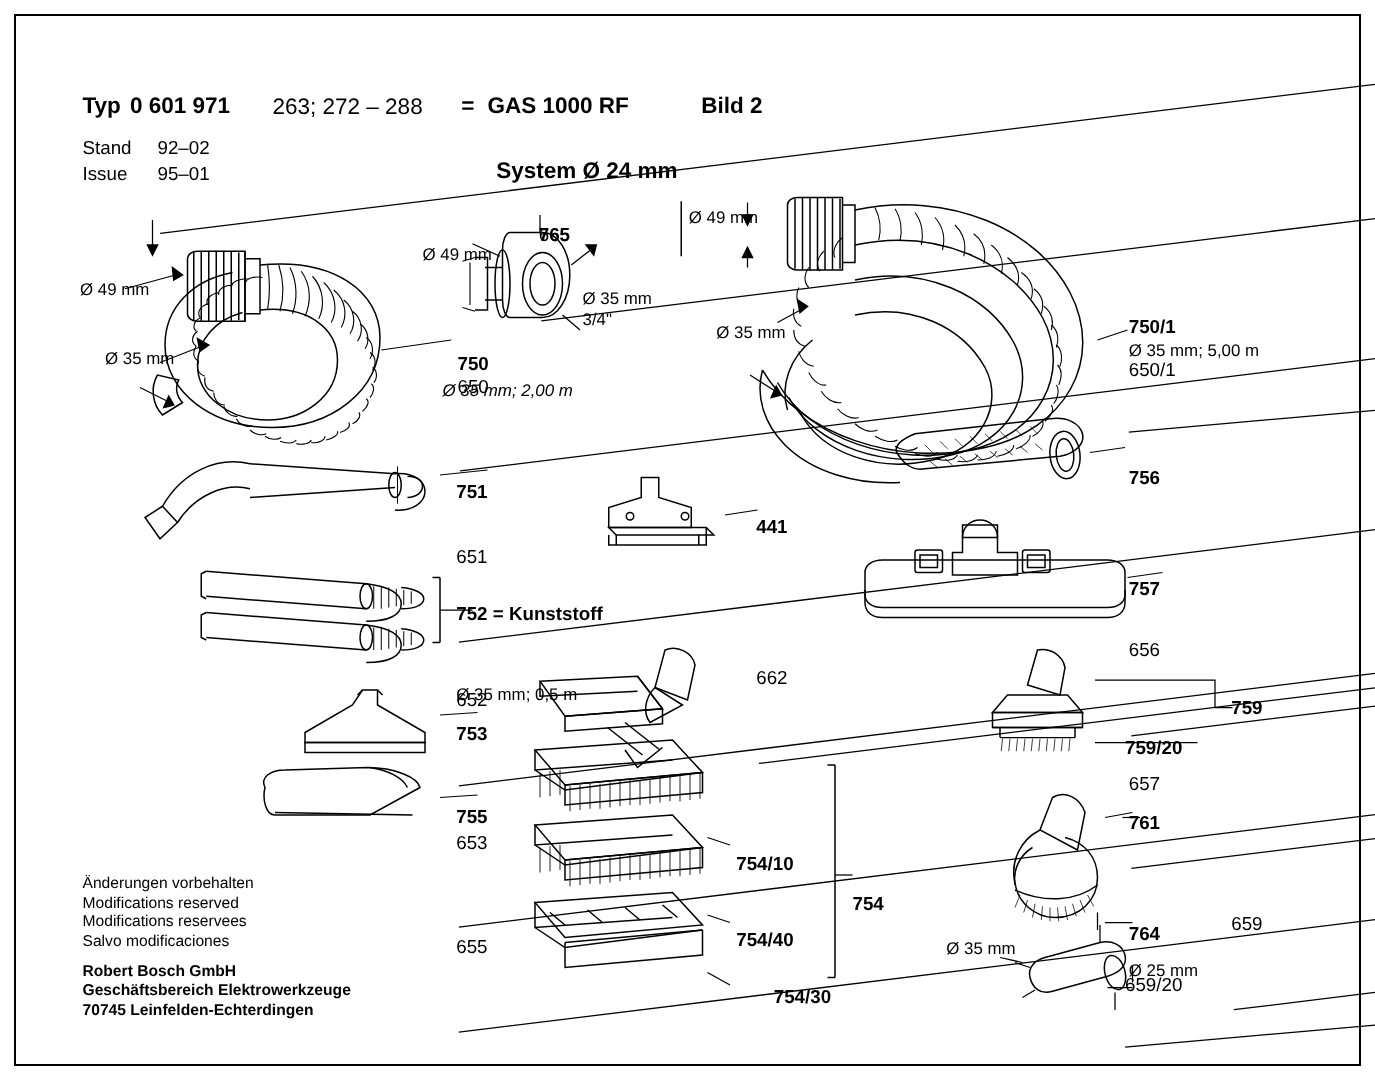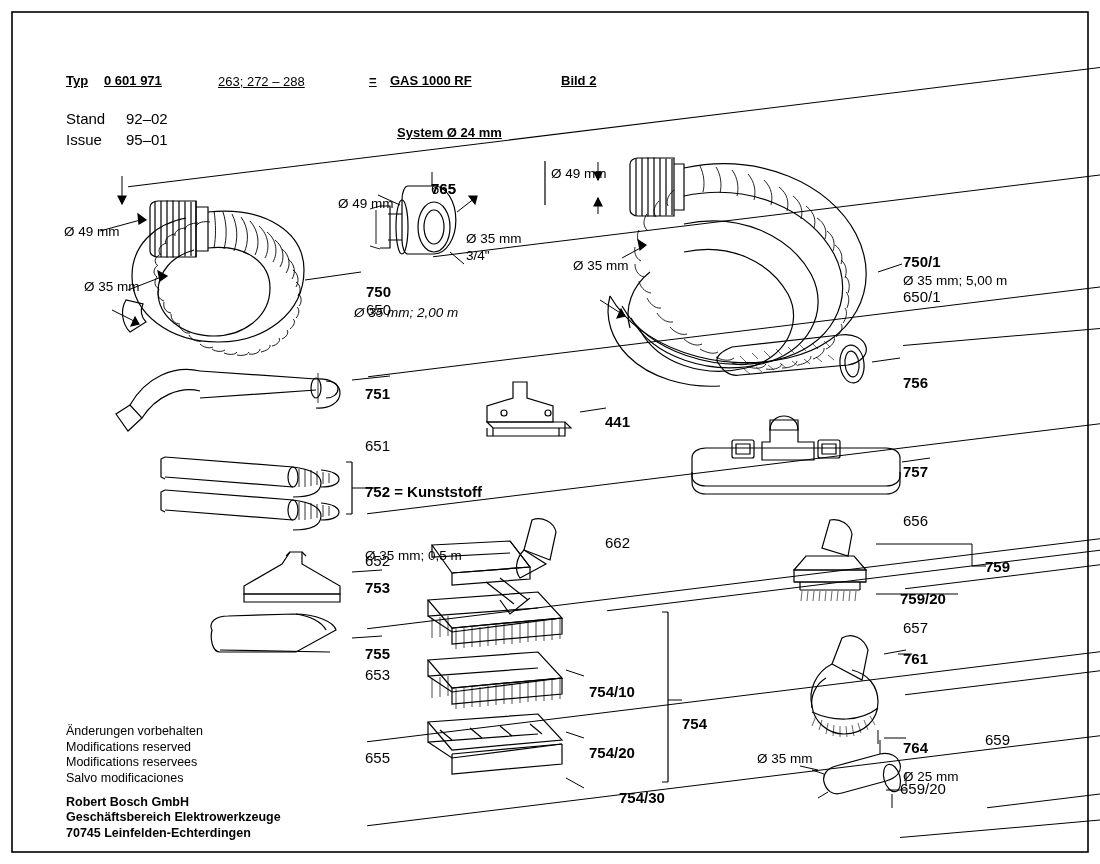--- a/index.html
+++ b/index.html
@@ -4,21 +4,21 @@
 <style>
   html,body{margin:0;padding:0;background:#ffffff;}
   body{width:1100px;height:864px;position:relative;overflow:hidden;
        font-family:"Liberation Sans", sans-serif;color:#000;}
   .page{position:absolute;left:0;top:0;width:1100px;height:864px;}
   .t{position:absolute;white-space:nowrap;line-height:1.15;}
   .b{font-weight:bold;}
   .s9{font-size:12.5px;}
   .s10{font-size:13.5px;}
   .s11{font-size:15px;}
-  .s13{font-size:13px;text-decoration:underline;}
+  .s13{font-size:18px;}
   .strike{position:relative;}
   .strike:after{content:"";position:absolute;left:-2px;right:-2px;top:52%;
       height:1.4px;background:#000;transform:rotate(-7deg);}
   .strike2:after{transform:rotate(-5deg);}
   svg{position:absolute;left:0;top:0;}
   .footer div{line-height:1.25;}
 </style>
 </head>
 <body>
 
@@ -357,31 +357,31 @@
   <div class="t s11 b" style="left:903px;top:463px;">757</div>
 
   <div class="t s11 strike" style="left:985px;top:541px;">659</div>
   <div class="t s11 b" style="left:985px;top:558px;">759</div>
 
   <div class="t s11 strike strike2" style="left:900px;top:573px;">659/20</div>
   <div class="t s11 b" style="left:900px;top:590px;">759/20</div>
 
   <div class="t s11 b" style="left:589px;top:683px;">754/10</div>
 
-  <div class="t s11 b" style="left:589px;top:744px;">754/20</div>
+  <div class="t s11 b" style="left:589px;top:744px;">754/40</div>
 
   <div class="t s11 b" style="left:589px;top:789px;margin-left:30px;">754/30</div>
 
   <div class="t s11 b" style="left:682px;top:715px;">754</div>
 
   <div class="t s11 b" style="left:903px;top:650px;">761</div>
 
   <div class="t s11 b" style="left:903px;top:739px;">764</div>
 
-  <div class="footer" style="position:absolute;left:66px;top:724px;">
+  <div class="footer" style="position:absolute;left:66px;top:699px;">
     <div class="s9">Änderungen vorbehalten</div>
     <div class="s9">Modifications reserved</div>
     <div class="s9">Modifications reservees</div>
     <div class="s9">Salvo modificaciones</div>
     <div class="s9 b" style="margin-top:8px;">Robert Bosch GmbH</div>
     <div class="s9 b">Geschäftsbereich Elektrowerkzeuge</div>
     <div class="s9 b">70745 Leinfelden-Echterdingen</div>
   </div>
 
 </div>

